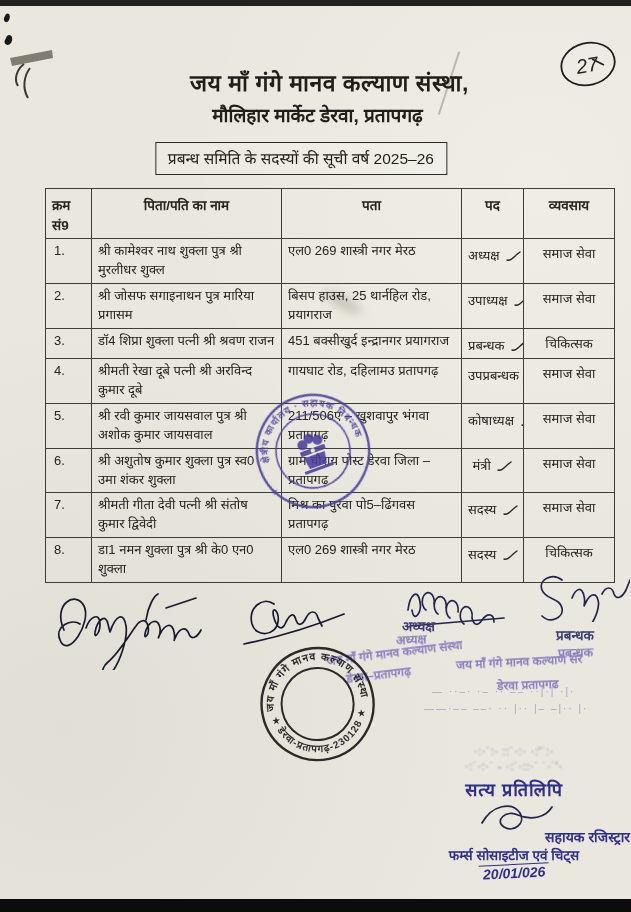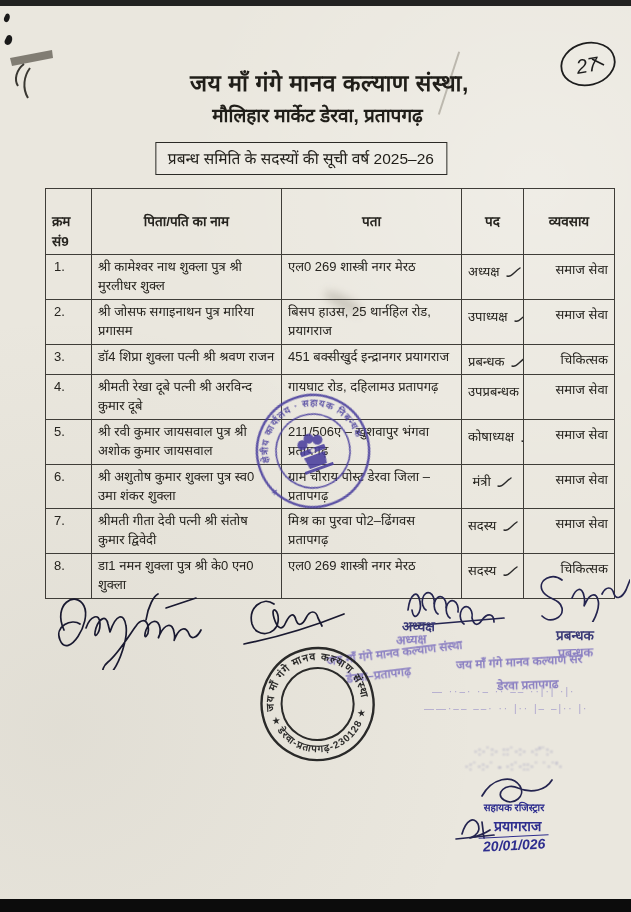--- a/index.html
+++ b/index.html
@@ -32,24 +32,24 @@
     background:rgba(255,255,255,.15);white-space:nowrap;}
 
   
   .pagenum{position:absolute;left:556px;top:34px;width:64px;height:60px;}
 
   
   table.members{position:absolute;left:45px;top:188px;width:569px;border-collapse:collapse;
     table-layout:fixed;font-size:13px;color:#26241f;}
   table.members th,table.members td{border:1.3px solid #3f3d38;padding:3px 6px;vertical-align:top;
     line-height:1.45;overflow:hidden;}
-  table.members th{font-size:13.5px;font-weight:bold;text-align:center;vertical-align:top;padding-top:23px;}
+  table.members th{font-size:13.5px;font-weight:bold;text-align:center;vertical-align:top;padding-top:7px;}
   table.members td.sn{text-align:left;padding-left:8px;}
   table.members td.pos{text-align:center;white-space:nowrap;padding-top:8px;}
-  table.members td.occ{text-align:right;padding-top:6px;}
+  table.members td.occ{text-align:center;padding-top:6px;}
   table.members th.sn-h{text-align:left;padding-left:6px;}
   .tick{display:inline-block;vertical-align:middle;margin-left:2px;}
 
   
   .seal-purple{position:absolute;left:246px;top:384px;transform:rotate(-20deg);
     filter:blur(.3px);opacity:.88;}
   .stamp-black{position:absolute;left:248px;top:640px;transform:rotate(-12deg);opacity:.92;}
 
   
   .sig{position:absolute;}
@@ -57,21 +57,21 @@
   .sig.blue path{stroke:#24244f;}
 
   .label-ink{position:absolute;font-weight:bold;color:#3a3a77;font-size:13.5px;}
   .stamped{position:absolute;font-weight:bold;color:#8a7fc2;filter:blur(.4px);font-size:12.5px;white-space:nowrap;}
   .faintline{position:absolute;color:#9a91c9;filter:blur(.5px);font-size:10px;letter-spacing:2px;white-space:nowrap;opacity:.8;}
 
   
   .registrar{position:absolute;left:398px;top:744px;width:232px;text-align:center;color:#2e2e8e;}
   .registrar .blur1{font-size:10px;filter:blur(.9px);opacity:.8;letter-spacing:1px;line-height:1.5;}
   .registrar .truecopy{font-size:18px;font-weight:bold;letter-spacing:1px;margin-top:3px;}
-  .registrar .role{font-size:10px;font-weight:bold;margin-top:-4px;}
+  .registrar .role{font-size:14px;font-weight:bold;margin-top:-4px;text-align:right;}
   .registrar .dept{font-size:13.5px;font-weight:bold;}
   .registrar .cityrow{font-size:14px;font-weight:bold;position:relative;height:22px;}
   .registrar .city{position:absolute;left:96px;top:2px;}
   .registrar .date{font-size:14px;font-weight:bold;transform:rotate(-3deg);display:inline-block;
     border-top:1.6px solid #2e2e8e;padding:0 4px;margin-top:0;font-style:italic;}
 </style>
 </head>
 <body>
 
 <div class="page">
@@ -192,21 +192,21 @@
         <svg class="tick" width="16" height="13" viewBox="0 0 16 13">
               <path d="M2,10 C6,12 9,6 15,2" fill="none" stroke="#2b2b2b" stroke-width="1.4" stroke-linecap="round"></path>
             </svg>
       </td>
       <td class="occ">समाज सेवा</td>
     </tr>
 
     <tr>
       <td class="sn">7.</td>
       <td>श्रीमती गीता देवी पत्नी श्री संतोष कुमार द्विवेदी</td>
-      <td>मिश्र का पुरवा पो2–ढिंगवस प्रतापगढ़</td>
+      <td>मिश्र का पुरवा पो5–ढिंगवस प्रतापगढ़</td>
       <td class="pos">
         <span>सदस्य</span>
         <svg class="tick" width="16" height="13" viewBox="0 0 16 13">
               <path d="M2,10 C6,12 9,6 15,2" fill="none" stroke="#2b2b2b" stroke-width="1.4" stroke-linecap="round"></path>
             </svg>
       </td>
       <td class="occ">समाज सेवा</td>
     </tr>
 
     <tr>
@@ -290,27 +290,22 @@
       <textPath href="#arcTop" startOffset="2">जय माँ गंगे मानव कल्याण संस्था</textPath>
     </text>
     <text font-size="10" font-weight="bold" fill="#1b1b1b" letter-spacing="1">
       <textPath href="#arcBottom" startOffset="4">★ डेरवा-प्रतापगढ़-230128 ★</textPath>
     </text>
   </svg>
 
   <div class="registrar">
     <div class="blur1">·:·˙:· ::˙·:· ·:'˙:·</div>
     <div class="blur1">·:˙·:·˙ - ·:˙·::·˙ ˙·˙'·</div>
+    <div class="truecopy">सत्य प्रतिलिपि</div>
     <svg class="sig blue" style="position:static;display:block;margin:-4px auto -6px;" width="84" height="36" viewBox="0 0 84 36">
       <path d="M10,26 c10,-18 30,-22 38,-10 c6,10 -6,20 -16,14 c-10,-6 2,-18 14,-12 c14,6 28,2 34,-8"></path>
     </svg>
     <div class="role">सहायक रजिस्ट्रार</div>
-    <div class="cityrow">
-      <svg class="sig blue" style="left:56px;top:-2px;" width="46" height="30" viewBox="0 0 46 30">
-        <path d="M8,22 c4,-14 12,-18 16,-10 c3,7 -2,12 -8,14 c8,-2 14,-4 20,-8 m-8,-8 l2,16"></path>
-        <path d="M2,27 L40,23"></path>
-      </svg>
-      <span class="city">प्रयागराज</span>
-    </div>
+    <div class="dept">फर्म्स सोसाइटीज एवं चिट्स</div>
     <div><span class="date">20/01/026</span></div>
   </div>
 
 </div>
 
 </body></html>

